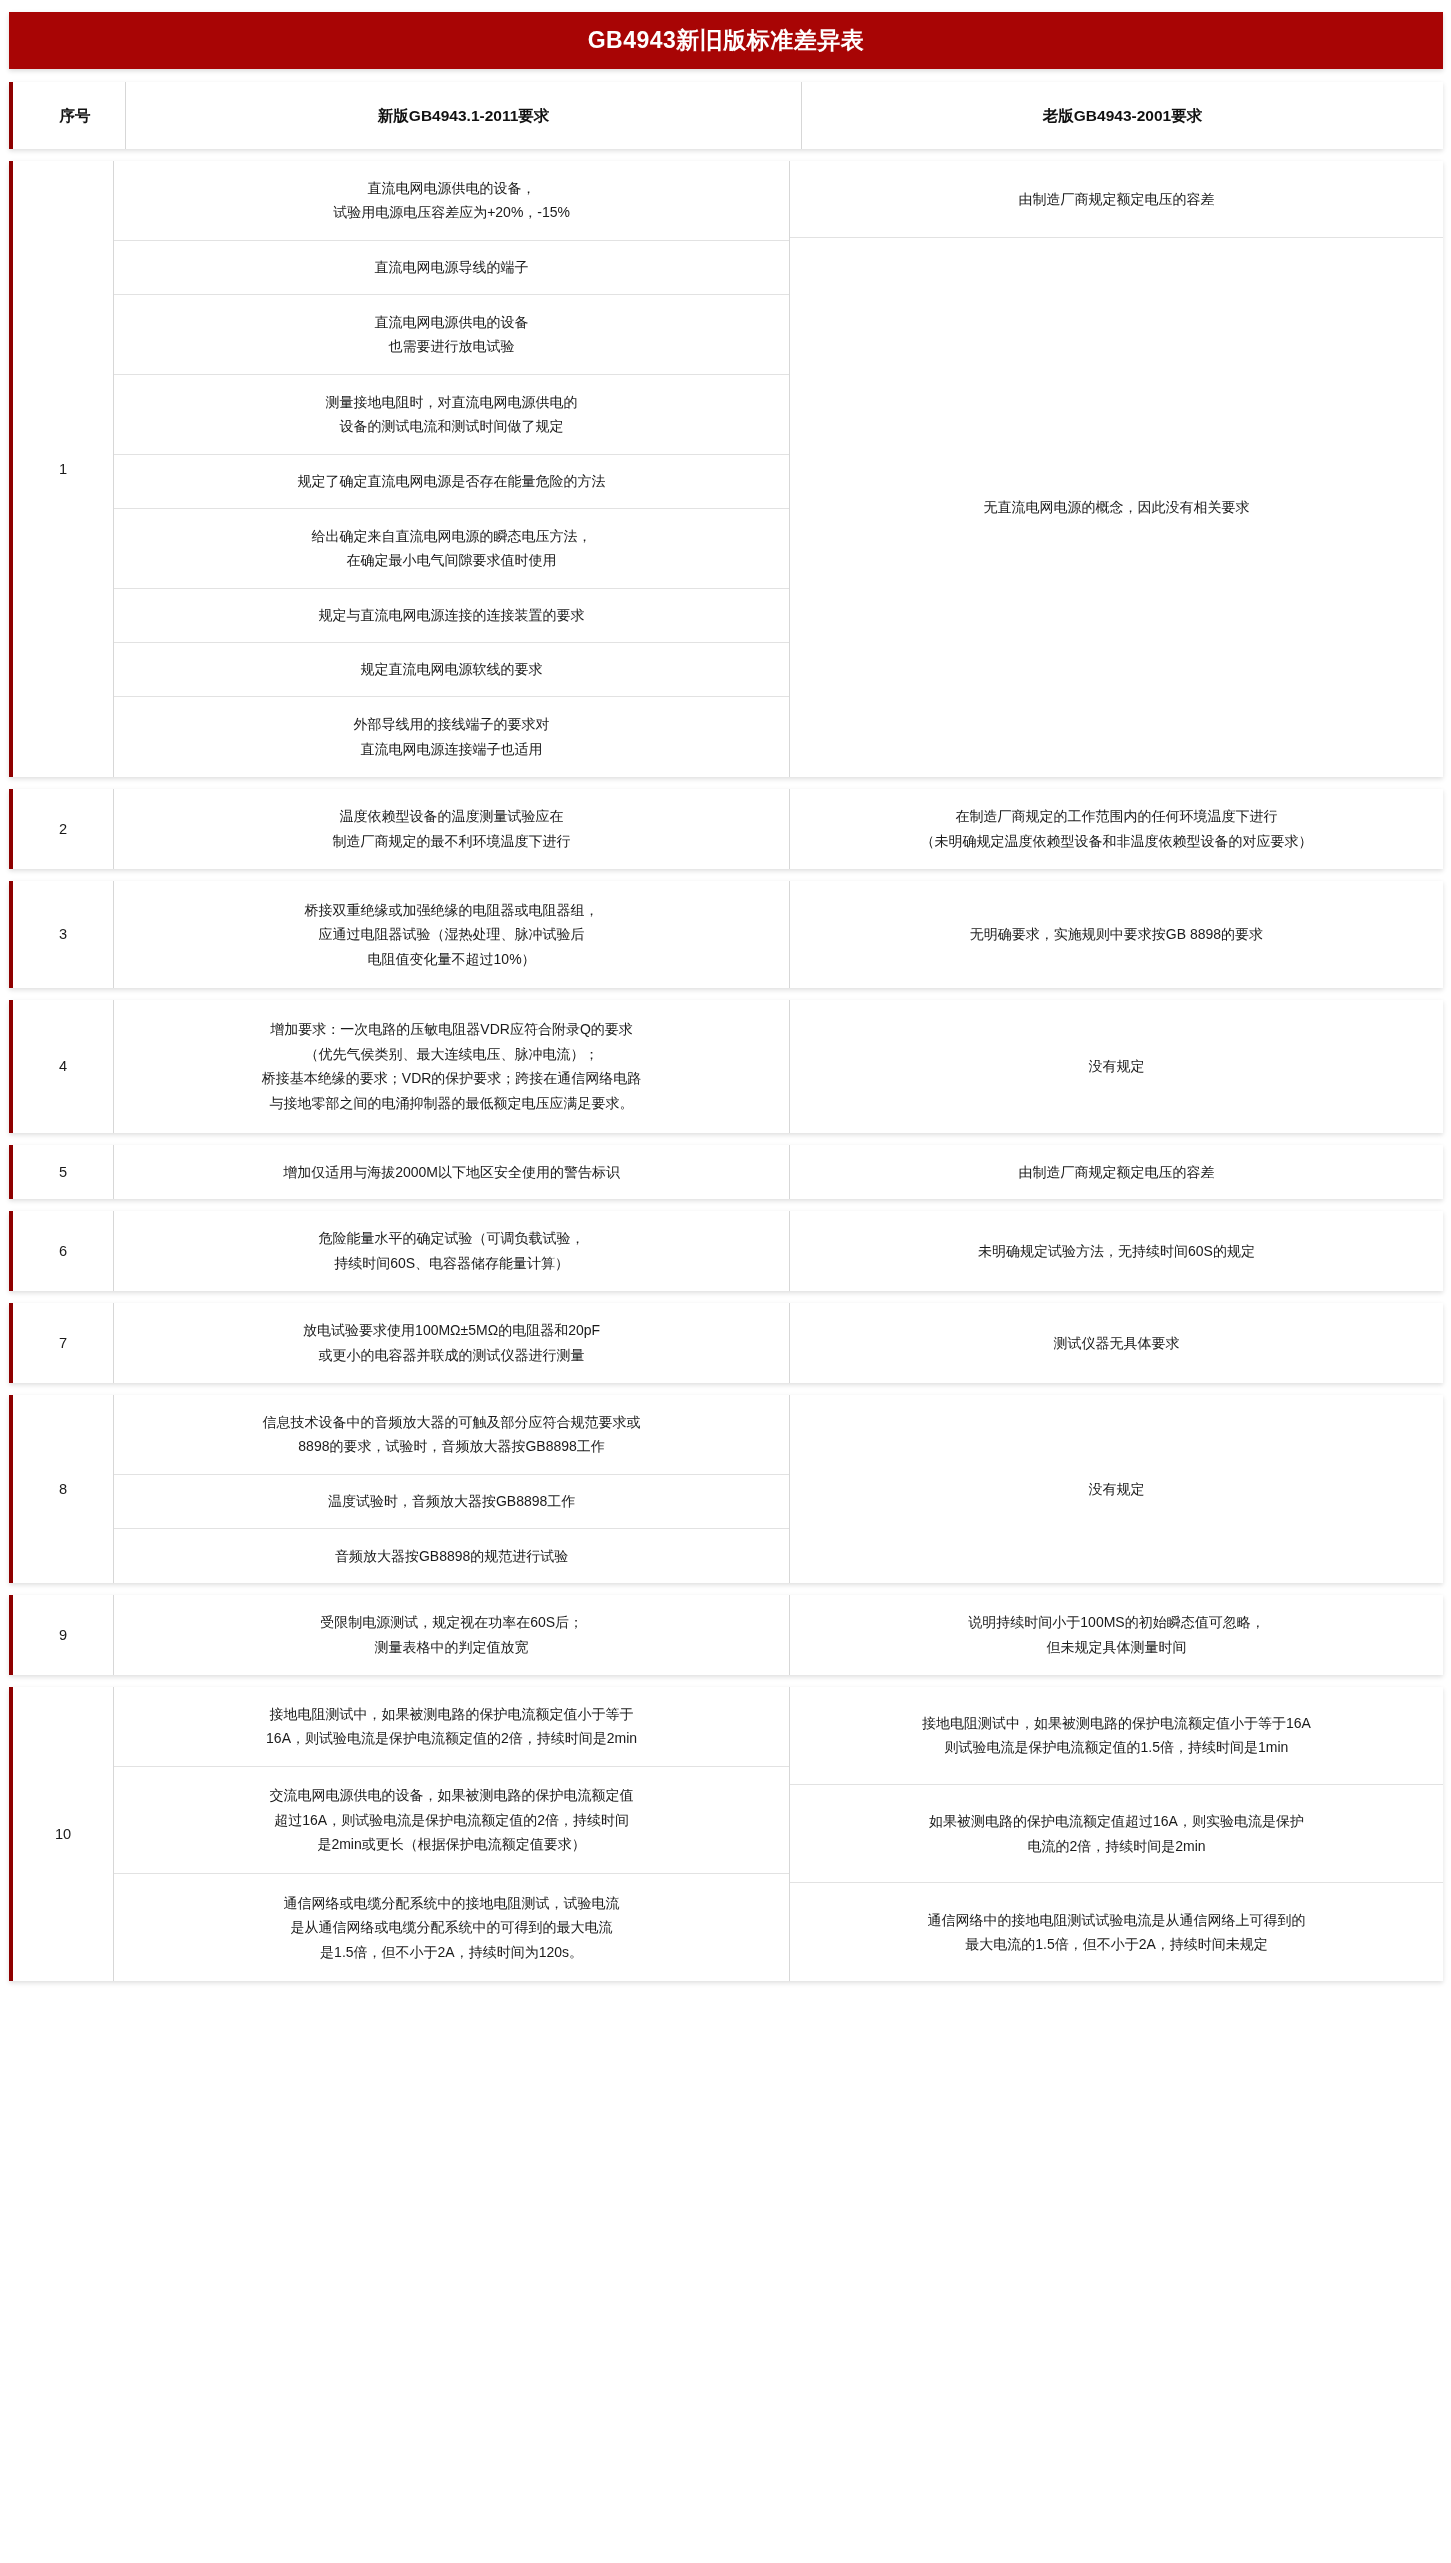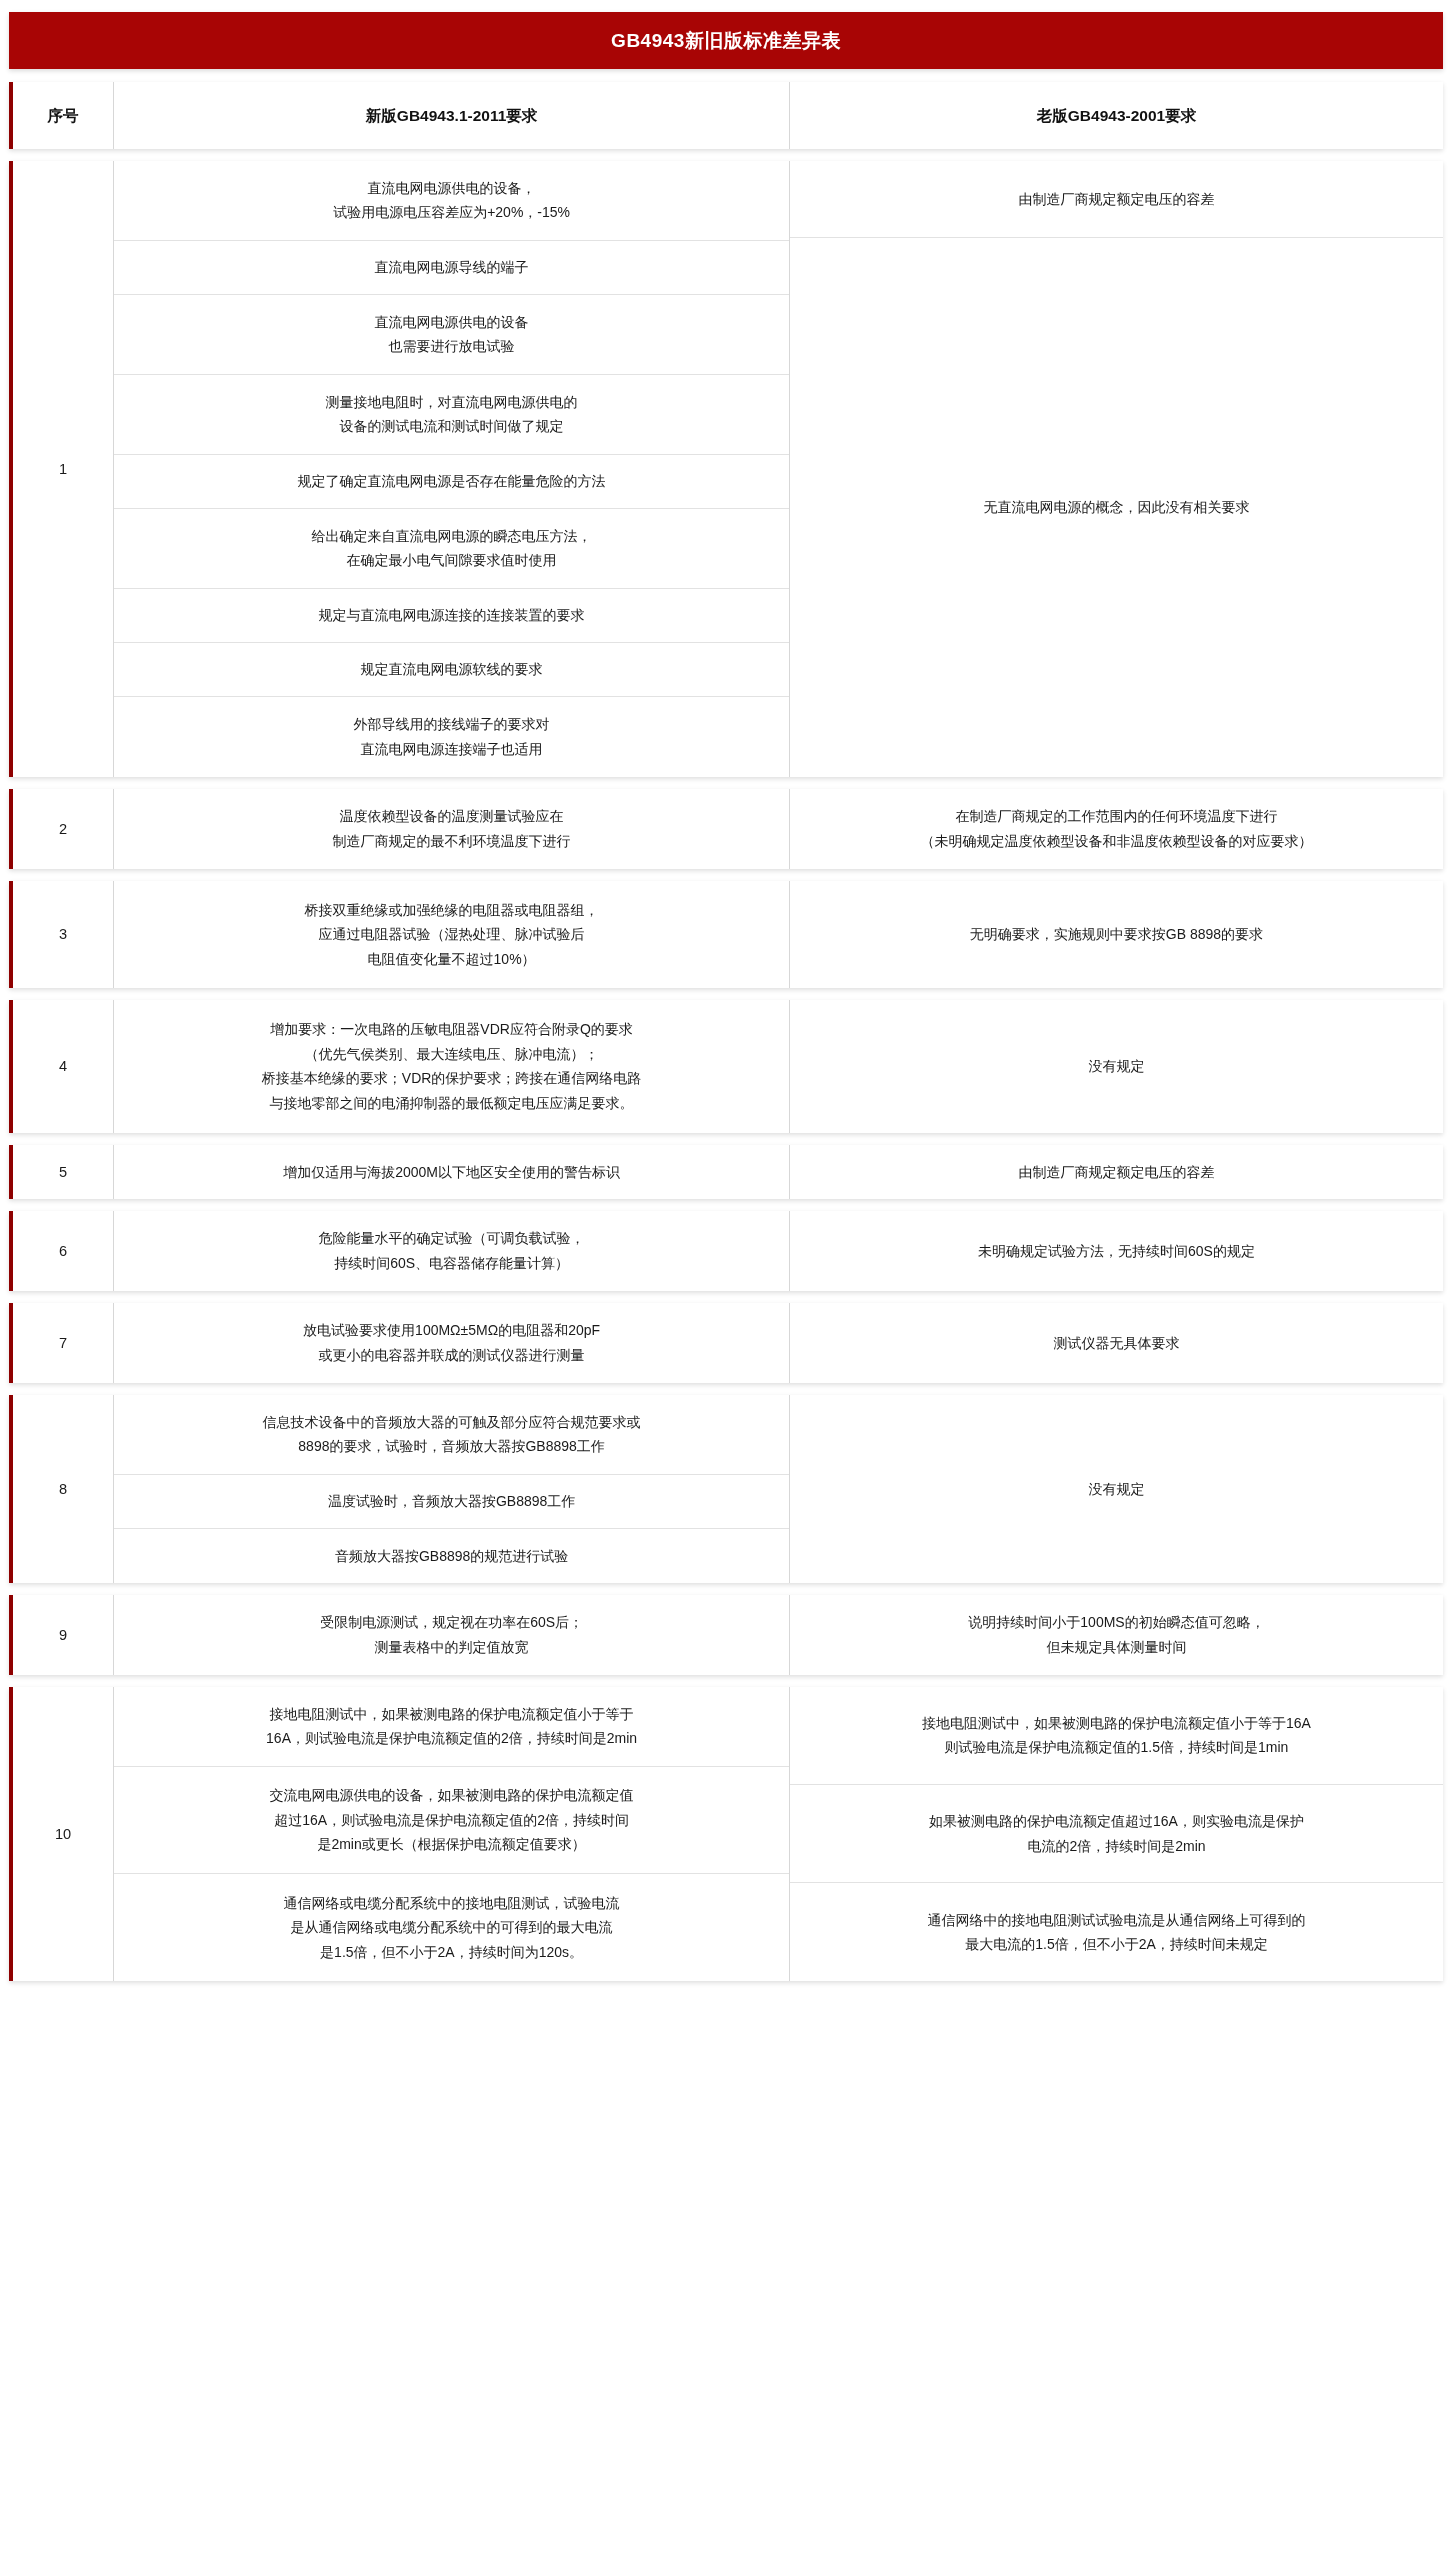--- a/index.html
+++ b/index.html
@@ -23,35 +23,35 @@
     margin:12px 9.1px 0 9.1px;
     height:57px;
     background:#a80505;
     display:flex;
     align-items:center;
     justify-content:center;
     box-shadow:0 1.8px 4.6px rgba(0,0,0,.14);
   }
   .banner-title{
     color:#ffffff;
-    font-size:19px;
+    font-size:23px;
     font-weight:bold;
     letter-spacing:0.5px;
   }
 
   
   .block{
     margin:12px 9.1px 0 9.1px;
     background:#ffffff;
     border-left:4.6px solid #8e0000;
     box-shadow:0 1.8px 4.6px rgba(0,0,0,.13);
     display:flex;
     box-sizing:border-box;
   }
-  .block.head{ margin-top:12.8px; }
+  .block.head{ margin-top:12.8px;padding-left:12px; }
 
   .col-no{
     width:101px;
     flex:0 0 101px;
     border-right:0.9px solid #d7d7d7;
     display:flex;
     align-items:center;
     justify-content:center;
     box-sizing:border-box;
   }

